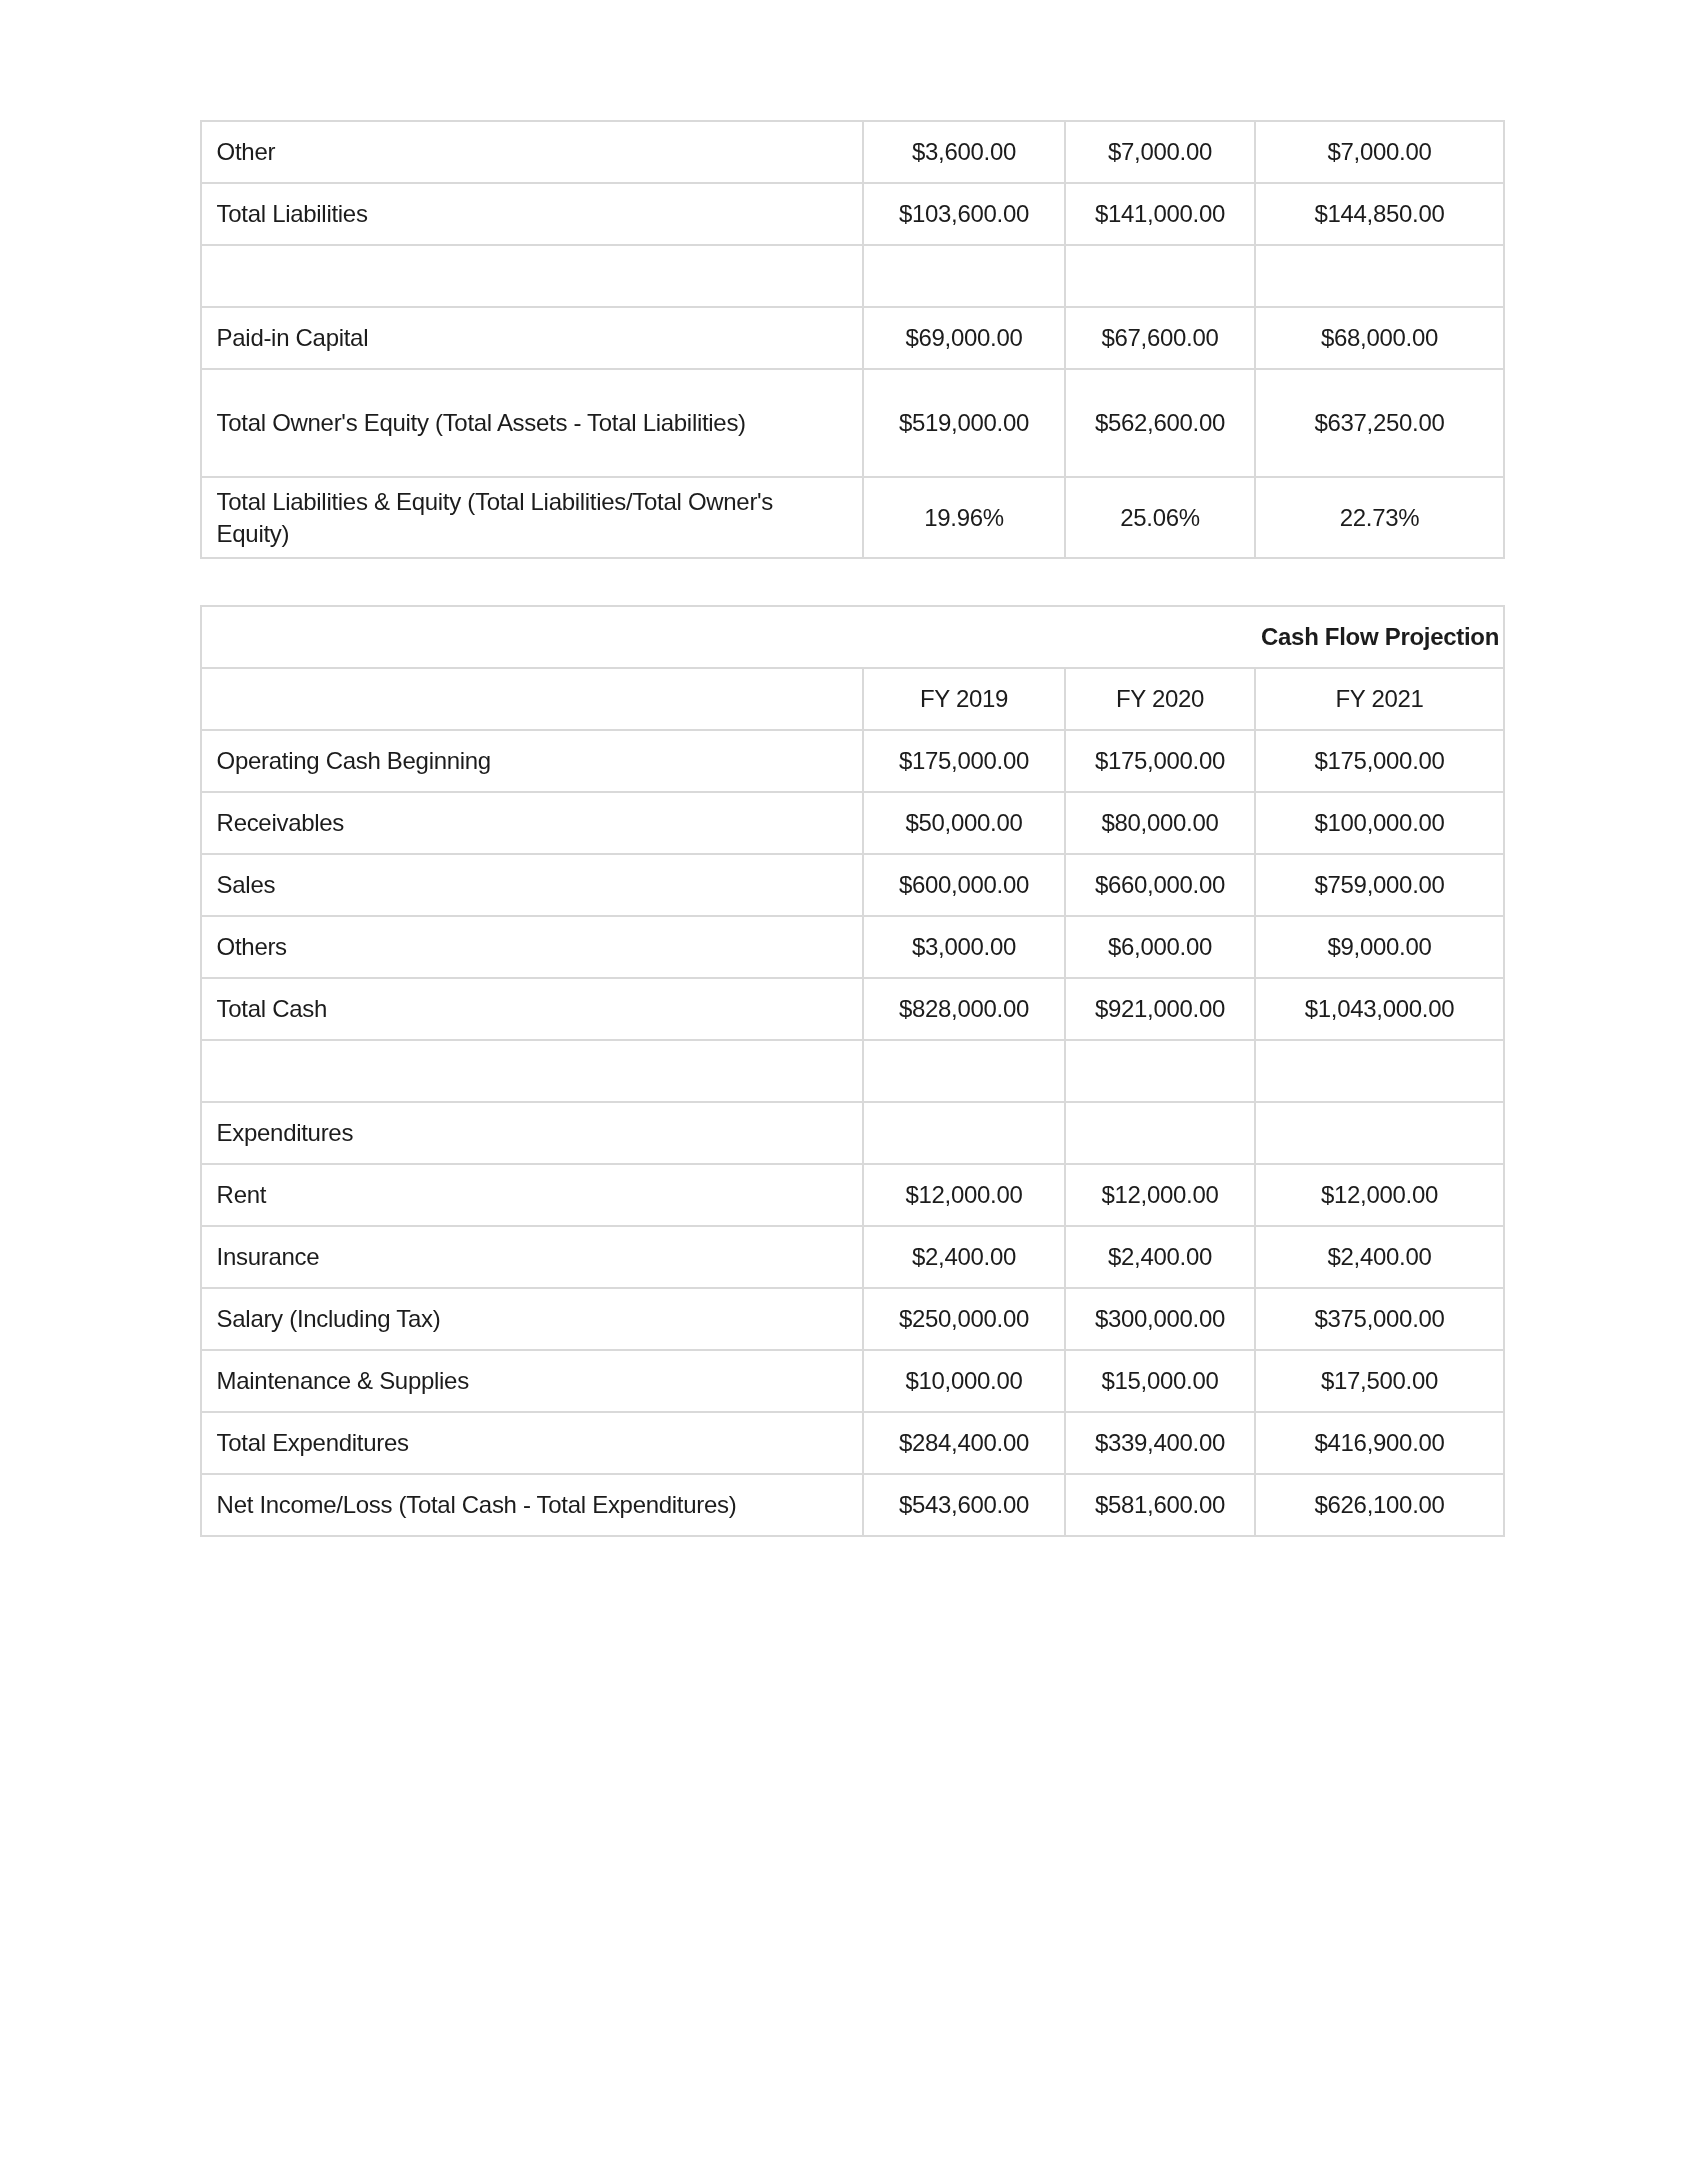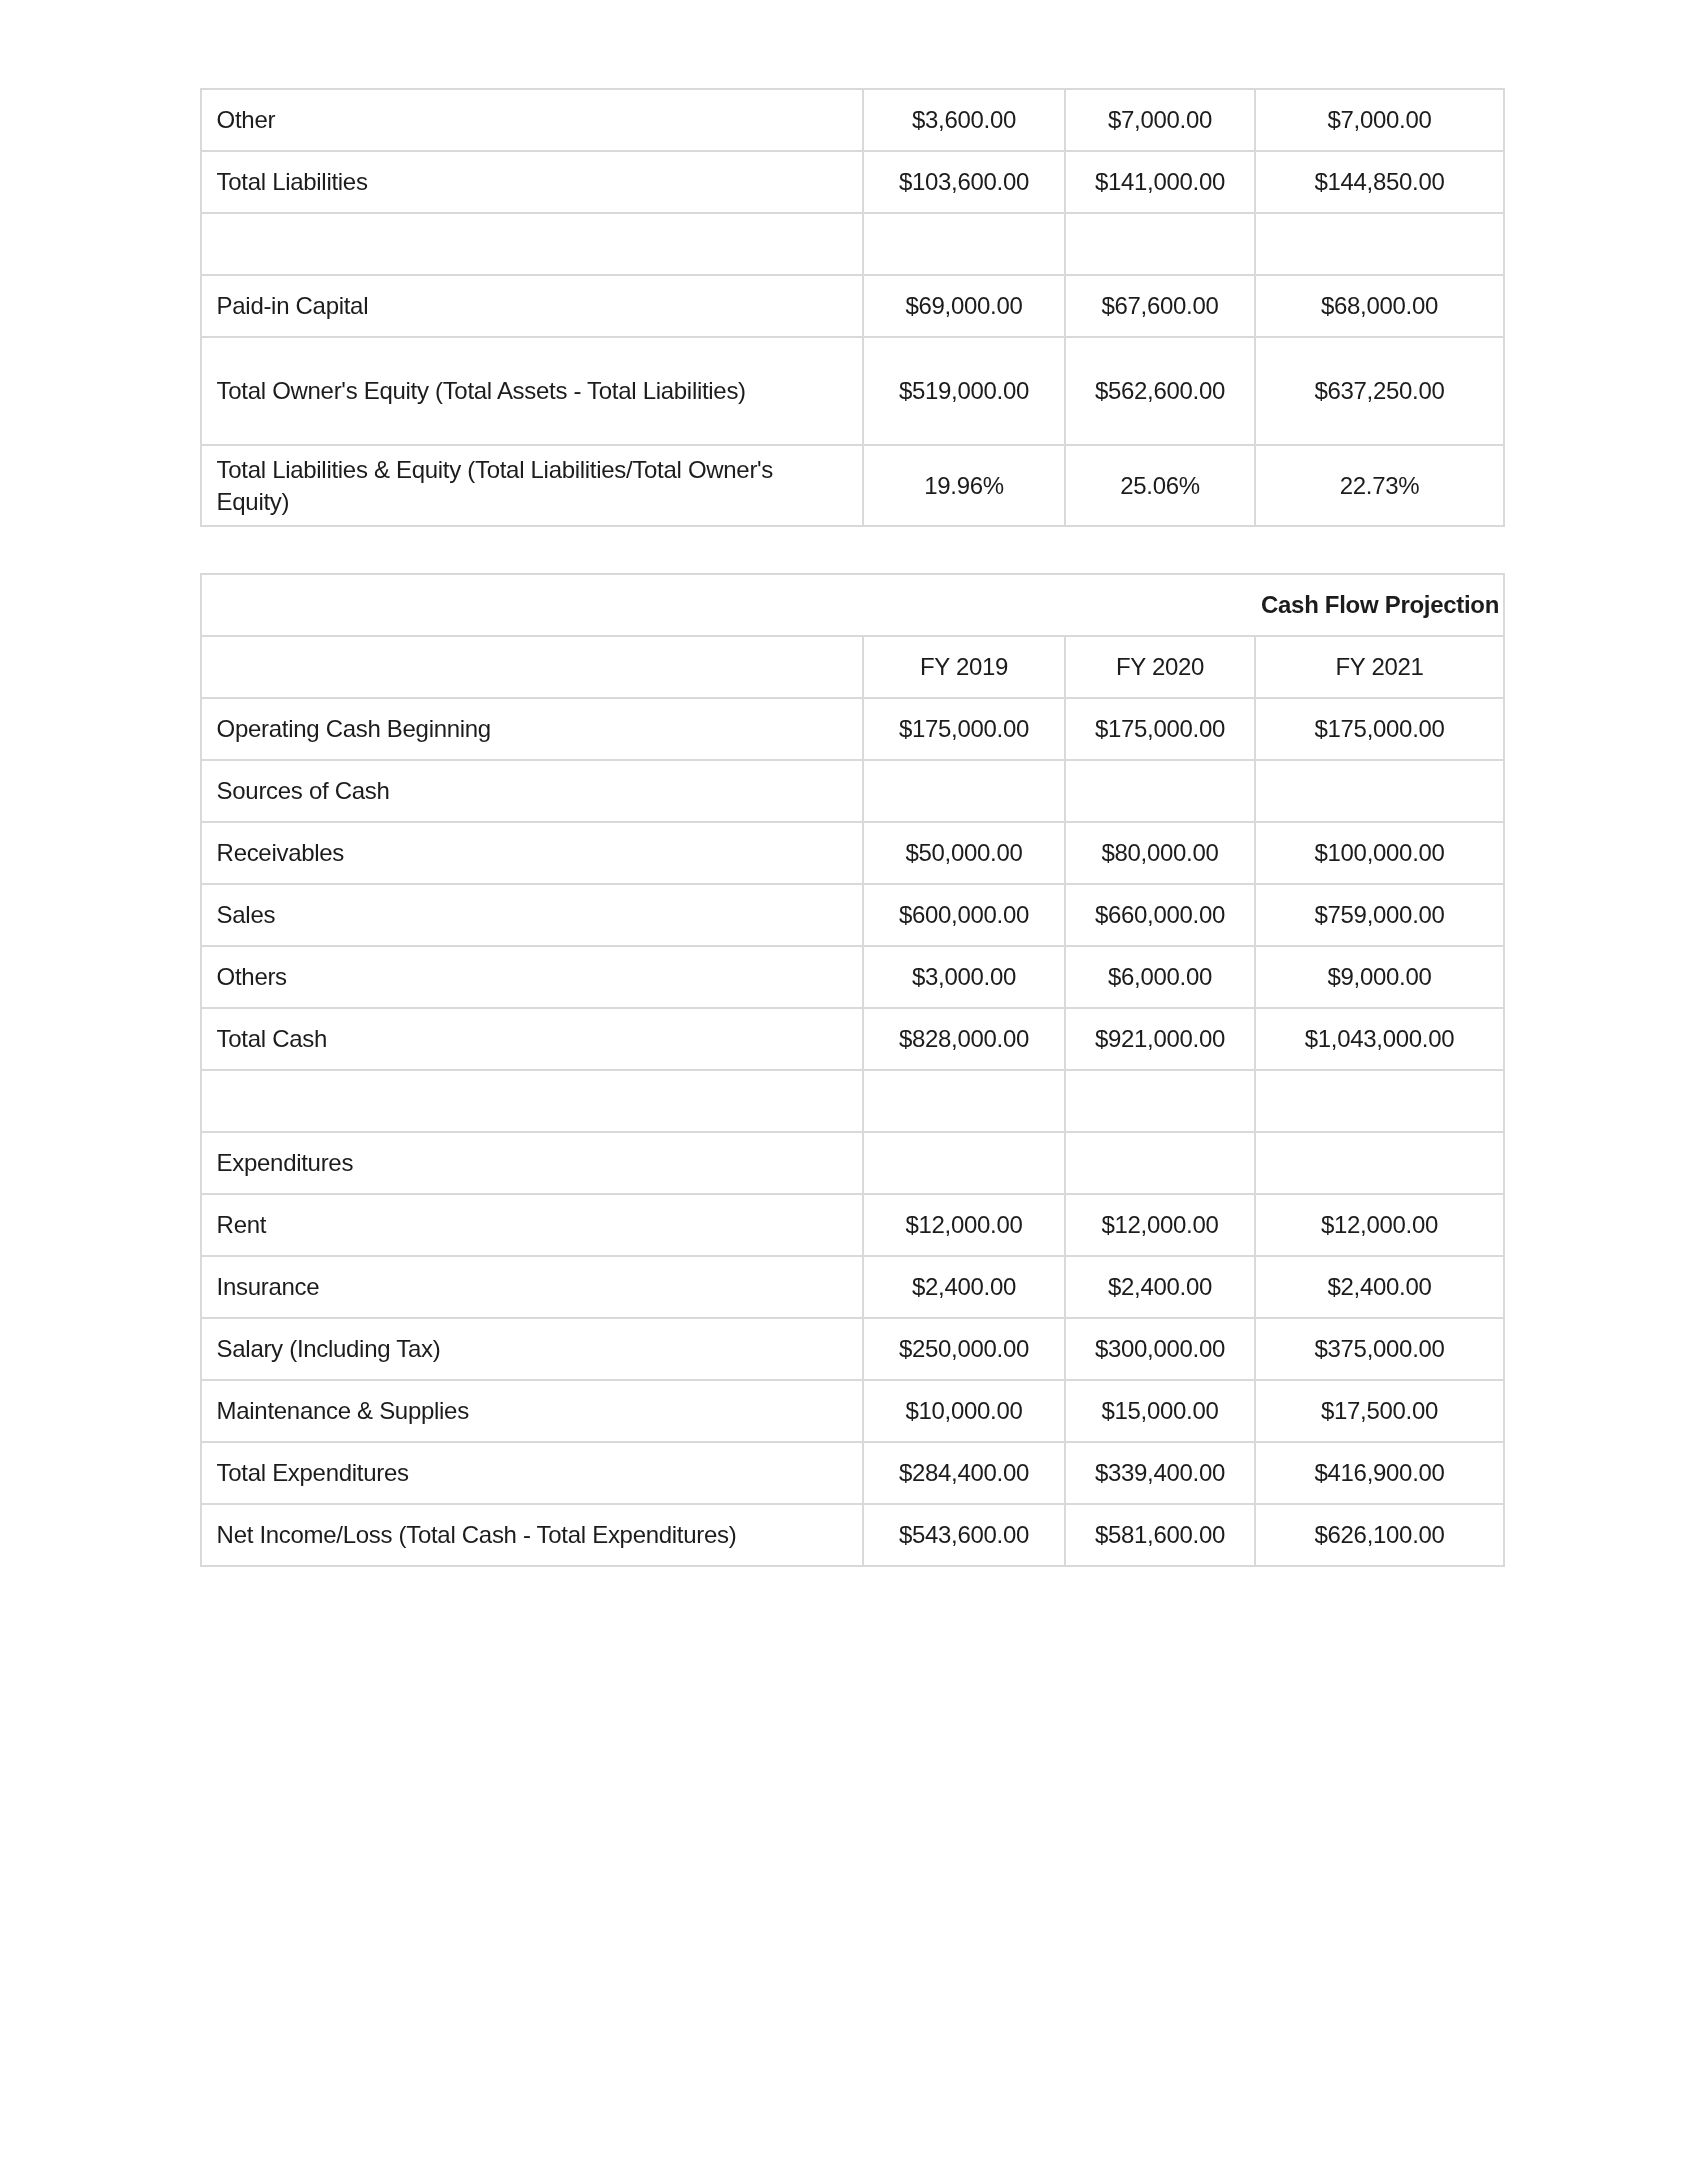--- a/index.html
+++ b/index.html
@@ -12,21 +12,21 @@
     color:#1c1c1c;
     overflow:hidden;
   }
   table.fin{
     border-collapse:collapse;
     table-layout:fixed;
     width:1303px;
     margin-left:200px;
     letter-spacing:-0.3px;
   }
-  table.t1{margin-top:88px;}
+  table.t1{margin-top:120px;}
   table.t2{margin-top:46px;}
   col.c-label{width:662px;}
   col.c-v1{width:202px;}
   col.c-v2{width:190px;}
   col.c-v3{width:249px;}
   td{
     border:2px solid #d9d9d9;
     font-size:24px;
     line-height:1.3;
     vertical-align:middle;
@@ -109,26 +109,20 @@
         <td class="val b">FY 2020</td>
         <td class="val b">FY 2021</td>
       </tr>
       <tr>
         <td class="lab">Operating Cash Beginning</td>
         <td class="val">$175,000.00</td>
         <td class="val">$175,000.00</td>
         <td class="val">$175,000.00</td>
       </tr>
       <tr>
-        <td class="lab b">Sources of Cash</td>
-        <td class="val"></td>
-        <td class="val"></td>
-        <td class="val"></td>
-      </tr>
-      <tr>
         <td class="lab">Receivables</td>
         <td class="val">$50,000.00</td>
         <td class="val">$80,000.00</td>
         <td class="val">$100,000.00</td>
       </tr>
       <tr>
         <td class="lab">Sales</td>
         <td class="val">$600,000.00</td>
         <td class="val">$660,000.00</td>
         <td class="val">$759,000.00</td>

